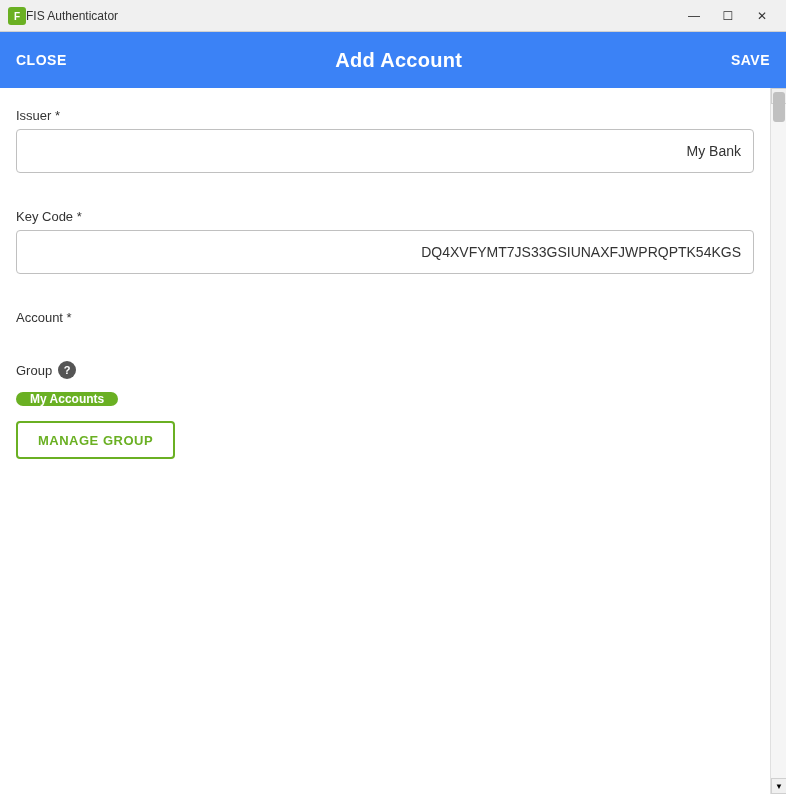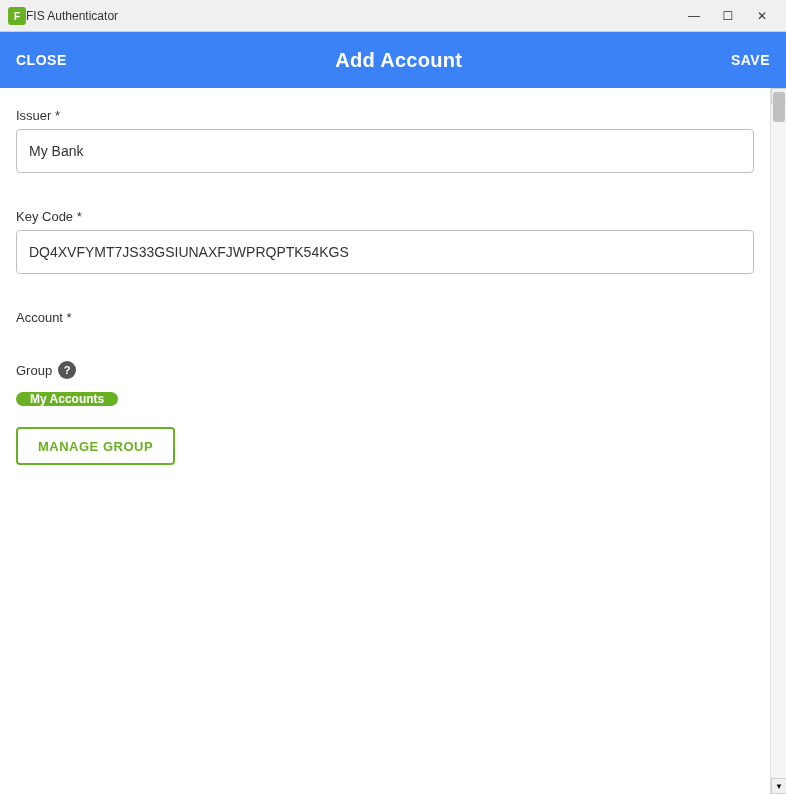--- a/index.html
+++ b/index.html
@@ -154,25 +154,25 @@
     .field-input {
       width: 100%;
       height: 44px;
       border: 1px solid #c0c0c0;
       border-radius: 4px;
       padding: 16px 12px;
       font-size: 14px;
       color: #333;
       outline: none;
       background: #fff;
+      text-align: right;
     }
 
     
     .group-section {
-      margin-bottom: 20px;
     }
 
     .group-label {
       font-size: 13px;
       color: #333;
       margin-bottom: 10px;
       display: flex;
       align-items: center;
       gap: 6px;
     }
@@ -212,21 +212,21 @@
       height: 38px;
       padding: 0 20px;
       border: 2px solid #6ab023;
       background: #fff;
       color: #6ab023;
       font-size: 13px;
       font-weight: 700;
       letter-spacing: 0.5px;
       border-radius: 4px;
       cursor: pointer;
-      margin-top: 0;
+      margin-top: 14px;
     }
 
     
     .app-icon-svg {
       width: 18px;
       height: 18px;
     }
   </style>
 </head>
 <body>

